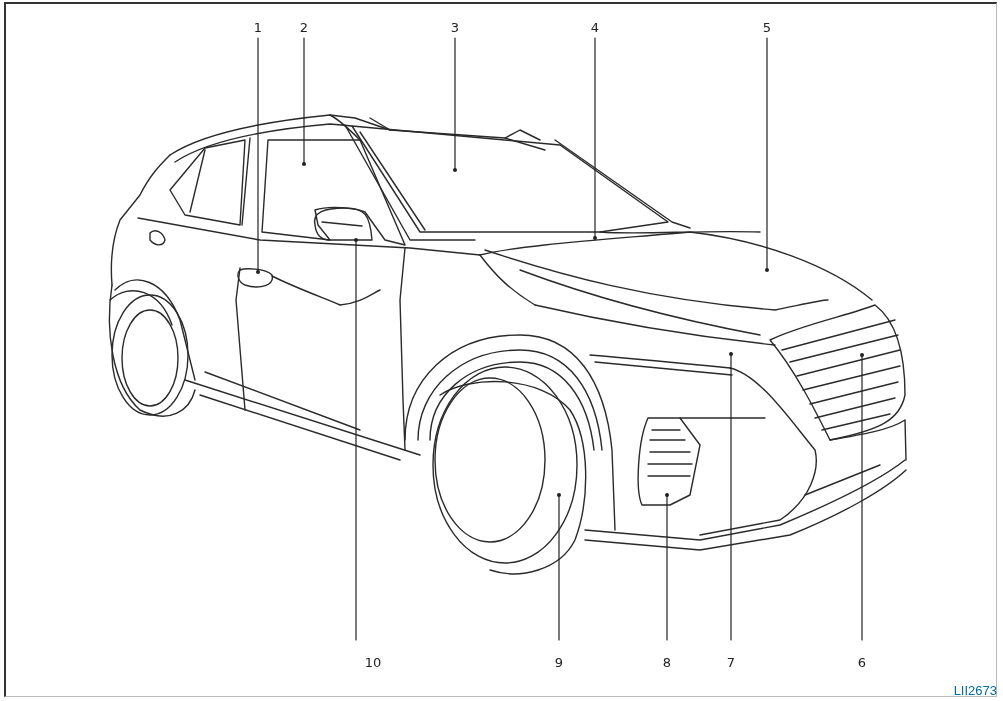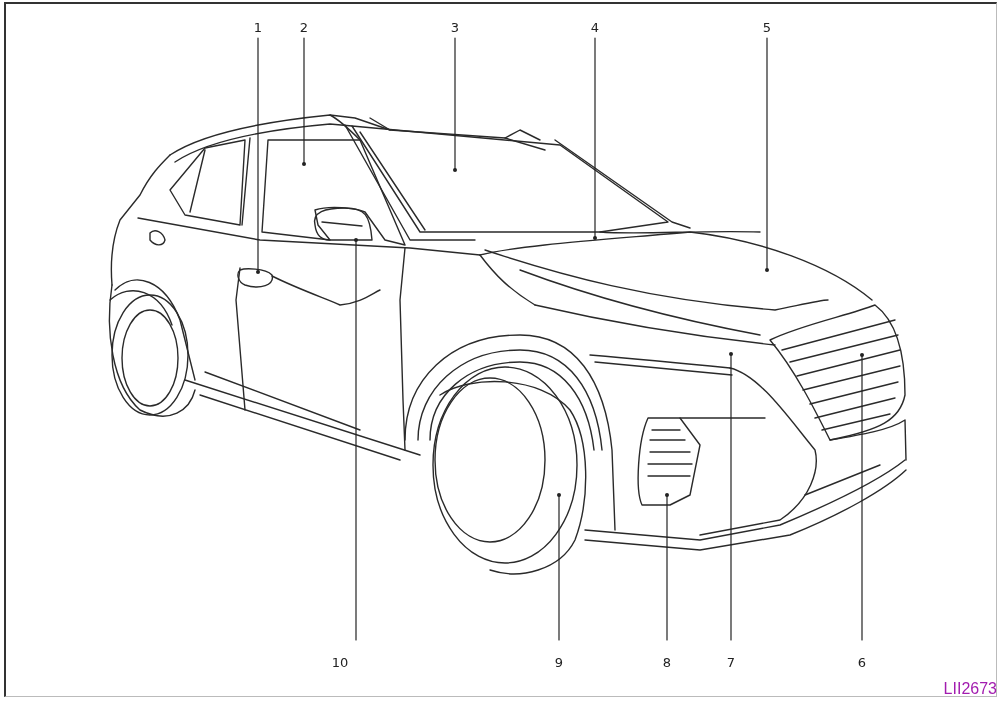--- a/index.html
+++ b/index.html
@@ -1,20 +1,20 @@
 <!DOCTYPE html>
 <html><head>
 <meta charset="utf-8">
 <style>
   html, body { margin: 0; padding: 0; background: #ffffff; }
   body { width: 1003px; height: 701px; position: relative; overflow: hidden; font-family: "DejaVu Sans", sans-serif; }
   .frame { position: absolute; left: 4px; top: 2px; width: 993px; height: 695px; border-top: 2px solid #333; border-left: 2px solid #333; border-right: 1px solid #bbb; border-bottom: 1px solid #bbb; box-sizing: border-box; }
   svg.art { position: absolute; left: 0; top: 0; }
   .callout-num { position: absolute; font-size: 13px; color: #222; transform: translateX(-50%); letter-spacing: 0; }
-  .fig-id { position: absolute; right: 6px; bottom: 3px; font-size: 16px; color: #a21caf; font-family: "Liberation Sans", sans-serif; }
+  .fig-id { position: absolute; right: 6px; bottom: 3px; font-size: 13px; color: #0369a1; font-family: "Liberation Sans", sans-serif; }
 </style>
 </head>
 <body>
 
 <div class="frame"></div>
 
 <svg class="art" width="1003" height="701" viewBox="0 0 1003 701" fill="none" stroke="#2a2a2a" stroke-width="1.4" stroke-linecap="round" stroke-linejoin="round">
 
   <g>
     <path d="M170 155 C200 135 260 122 330 115 L355 118 L390 130 L505 138 L520 130 L540 140"></path>
@@ -138,19 +138,19 @@
     <circle cx="862" cy="355" r="2"></circle>
   </g>
 </svg>
 
 <span class="callout-num" style="left:258px; top:20px;">1</span>
 <span class="callout-num" style="left:304px; top:20px;">2</span>
 <span class="callout-num" style="left:455px; top:20px;">3</span>
 <span class="callout-num" style="left:595px; top:20px;">4</span>
 <span class="callout-num" style="left:767px; top:20px;">5</span>
 
-<span class="callout-num" style="left:340px; top:655px;">10</span>
+<span class="callout-num" style="left:373px; top:655px;">10</span>
 <span class="callout-num" style="left:559px; top:655px;">9</span>
 <span class="callout-num" style="left:667px; top:655px;">8</span>
 <span class="callout-num" style="left:731px; top:655px;">7</span>
 <span class="callout-num" style="left:862px; top:655px;">6</span>
 
 <span class="fig-id">LII2673</span>
 
 </body></html>

